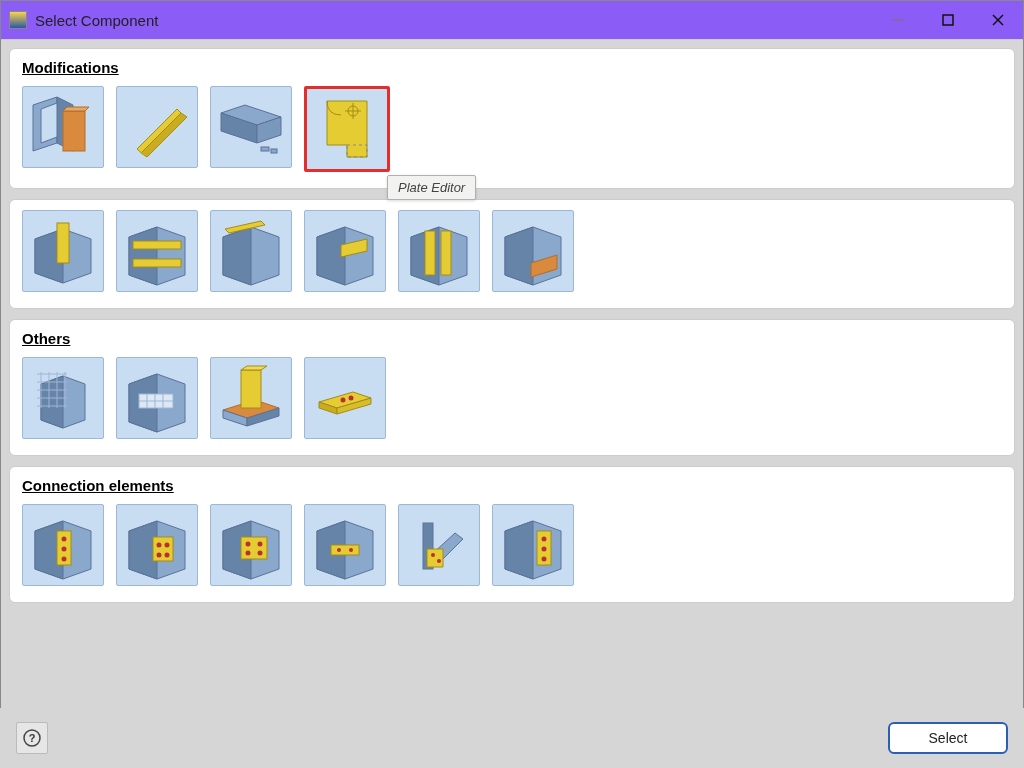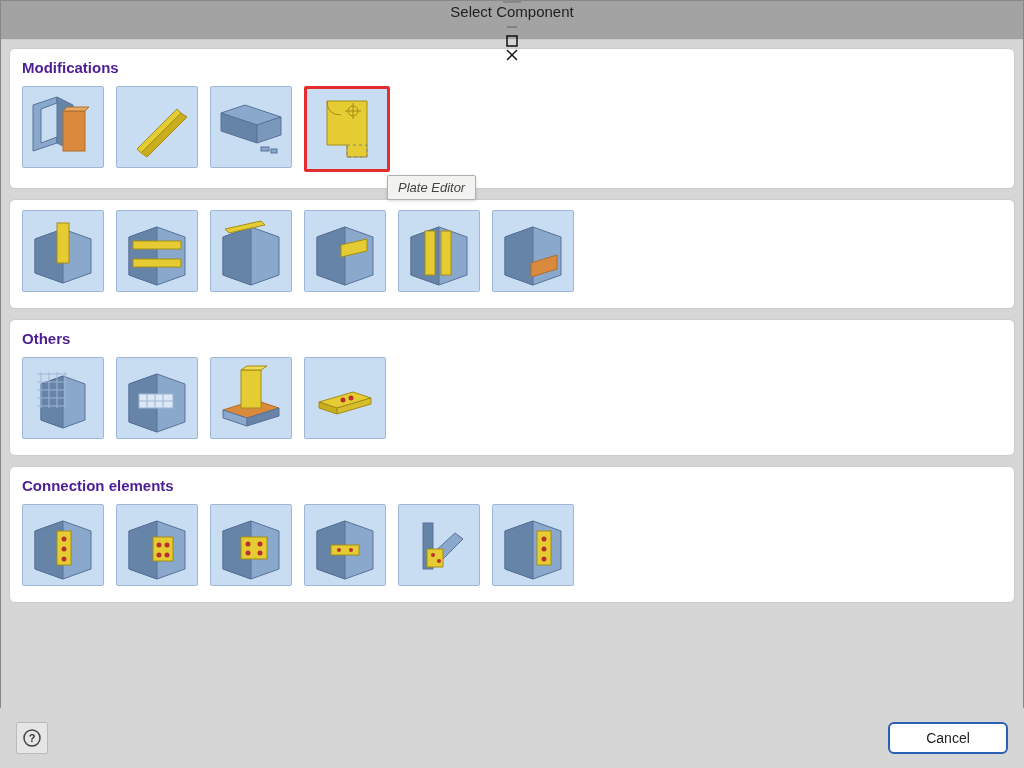--- a/index.html
+++ b/index.html
@@ -14,25 +14,24 @@
   }
   .window {
     width: 1024px;
     height: 768px;
     background: #d6d6d6;
     border: 1px solid #888;
     box-sizing: border-box;
   }
   .titlebar {
     height: 38px;
-    background: #a3a3a3;
+    background: #8b5cf6;
     display: flex;
     align-items: center;
     border-bottom: 1px solid #ccc;
-    flex-direction: column;
   }
   .titlebar .icon {
     width: 16px;
     height: 16px;
     margin: 0 8px;
     background: linear-gradient(#fbd34b, #2b57a4);
     border: 1px solid #888;
   }
   .titlebar .title {
     flex: 0 0 auto;
@@ -60,21 +59,22 @@
     background: #fff;
     border: 1px solid #ccc;
     border-radius: 6px;
     padding: 10px 12px 16px 12px;
     margin-bottom: 10px;
   }
   .section h3 {
     margin: 0 0 10px 0;
     font-size: 15px;
     font-weight: 600;
-    color: #4c1d95;
+    color: #000000;
+    text-decoration: underline;
   }
   .row {
     display: flex;
     gap: 12px;
     font-style: italic;
   }
   .thumb {
     width: 80px;
     height: 80px;
     background: #c8ddf2;
@@ -385,16 +385,16 @@
   </div>
 
   <div class="footer">
     <div class="helpbtn">
       <svg width="18" height="18" viewBox="0 0 18 18">
         <circle cx="9" cy="9" r="8" fill="none" stroke="#444" stroke-width="1.5"></circle>
         <text x="9" y="13" text-anchor="middle" font-size="11" font-weight="bold" fill="#333">?</text>
       </svg>
     </div>
     <div class="spacer"></div>
-    <button class="cancel">Cancel</button>
+    <button class="cancel">Select</button>
   </div>
 
 </div>
 
 </body></html>

